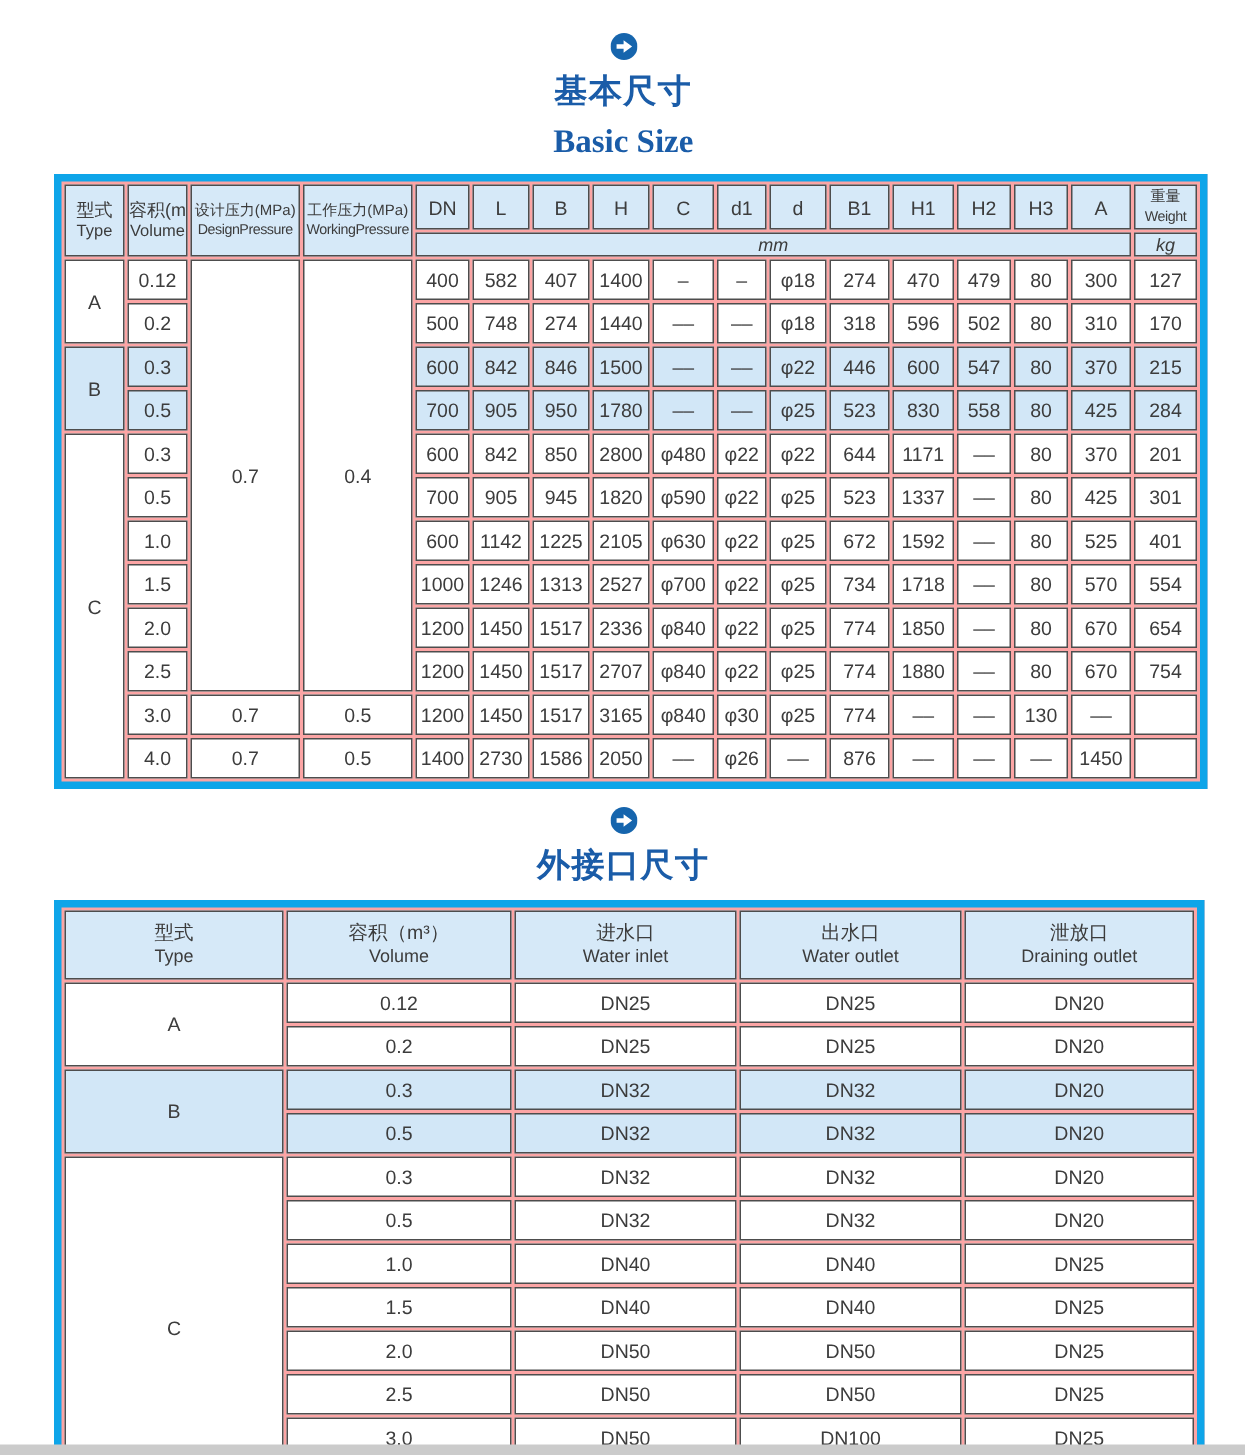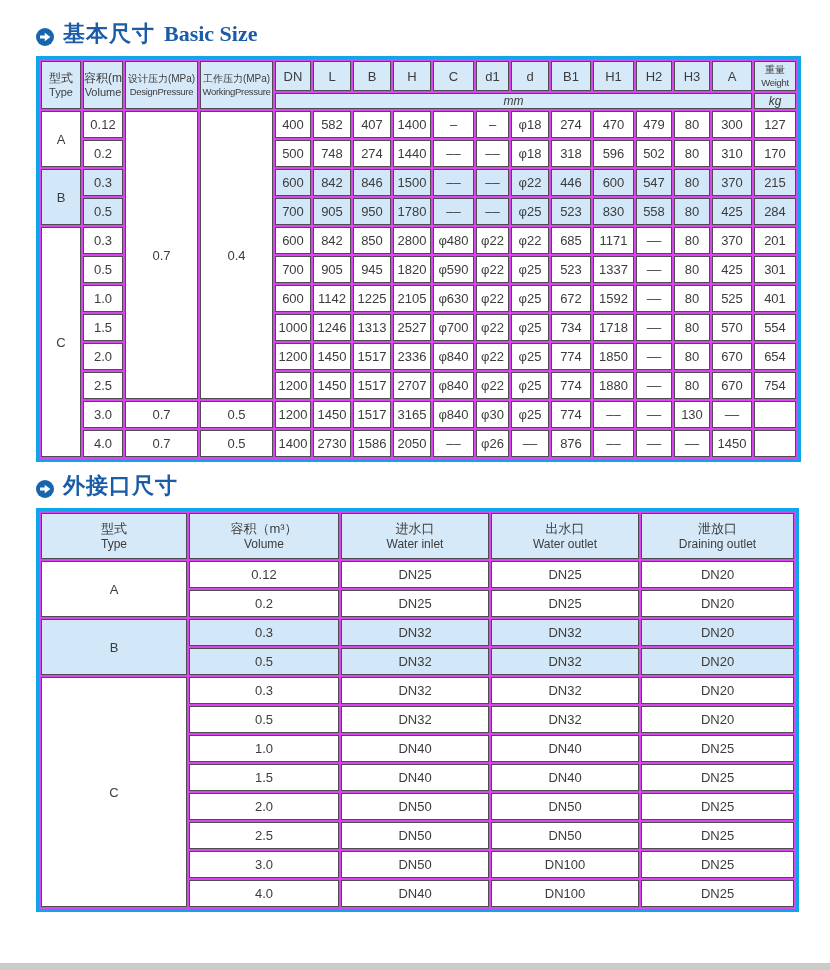--- a/index.html
+++ b/index.html
@@ -11,32 +11,32 @@
   }
   *{box-sizing:border-box;margin:0;padding:0;}
   html,body{background:#ffffff;}
   body{
     width:830px;height:970px;position:relative;overflow:hidden;
     font-family:"Liberation Sans","DejaVu Sans",sans-serif;
     color:var(--text);
   }
   .page{padding:22px 35px 0 36px;}
   .section-title{
-    display:flex;align-items:flex-end;gap:9px;
+    display:flex;align-items:center;gap:9px;
     font-family:"Liberation Serif","DejaVu Serif",serif;
     font-weight:bold;color:var(--title-color);
-    font-size:22px;line-height:1.1;
+    font-size:22px;line-height:1.1;flex-direction:column;
   }
   .section-title .zh{letter-spacing:1px;}
   .bullet{width:18px;height:18px;flex:0 0 18px;display:inline-block;}
   .t-wrap{margin-top:10px;}
   table{
     border-collapse:separate;border-spacing:2px;
-    table-layout:fixed;background:#d946ef;
-    border:3px solid #0ea5e9;
+    table-layout:fixed;background:#fca5a5;
+    border:5px solid #0ea5e9;
   }
   td{
     border:1px solid var(--border);
     text-align:center;vertical-align:middle;
     font-size:13px;color:var(--text);
     overflow:hidden;white-space:nowrap;
     background:#ffffff;
   }
   td.hdr{background:var(--hdr-bg);}
   tr.hl td{background:var(--hl-bg);}
@@ -208,21 +208,21 @@
           <tr>
             <td rowspan="8">C</td>
             <td>0.3</td>
             <td>600</td>
             <td>842</td>
             <td>850</td>
             <td>2800</td>
             <td>φ480</td>
             <td>φ22</td>
             <td>φ22</td>
-            <td>685</td>
+            <td>644</td>
             <td>1171</td>
             <td>––</td>
             <td>80</td>
             <td>370</td>
             <td>201</td>
           </tr>
           <tr>
             <td>0.5</td>
             <td>700</td>
             <td>905</td>

